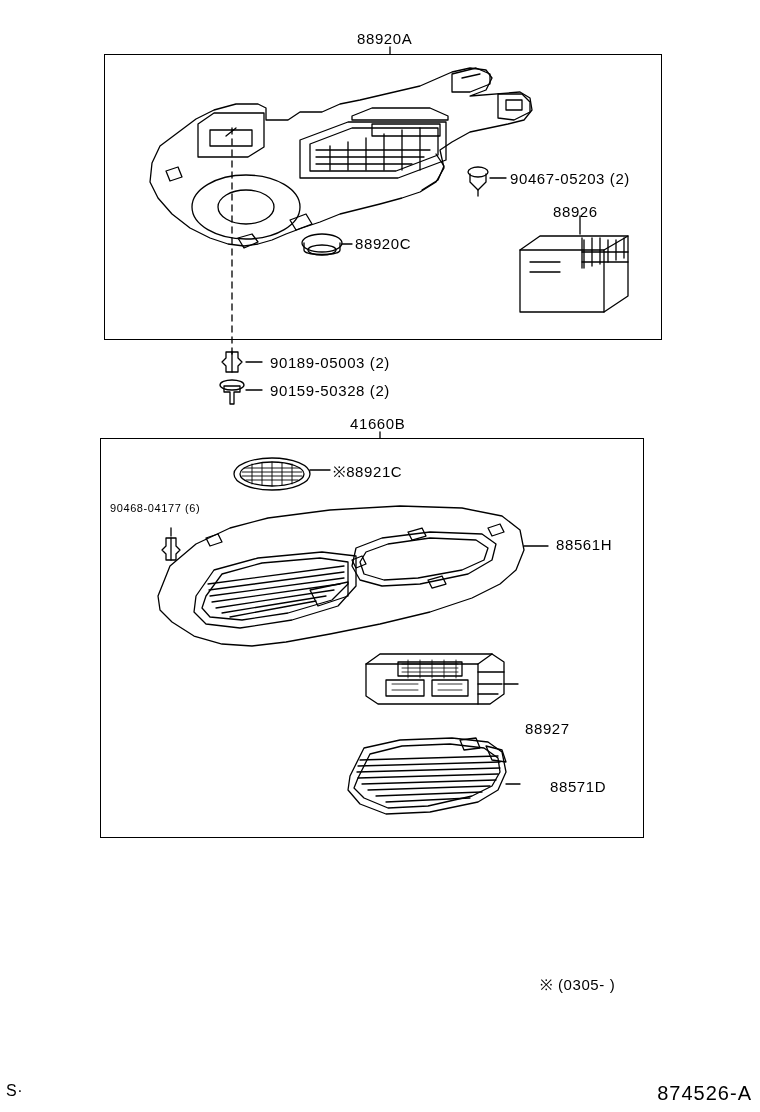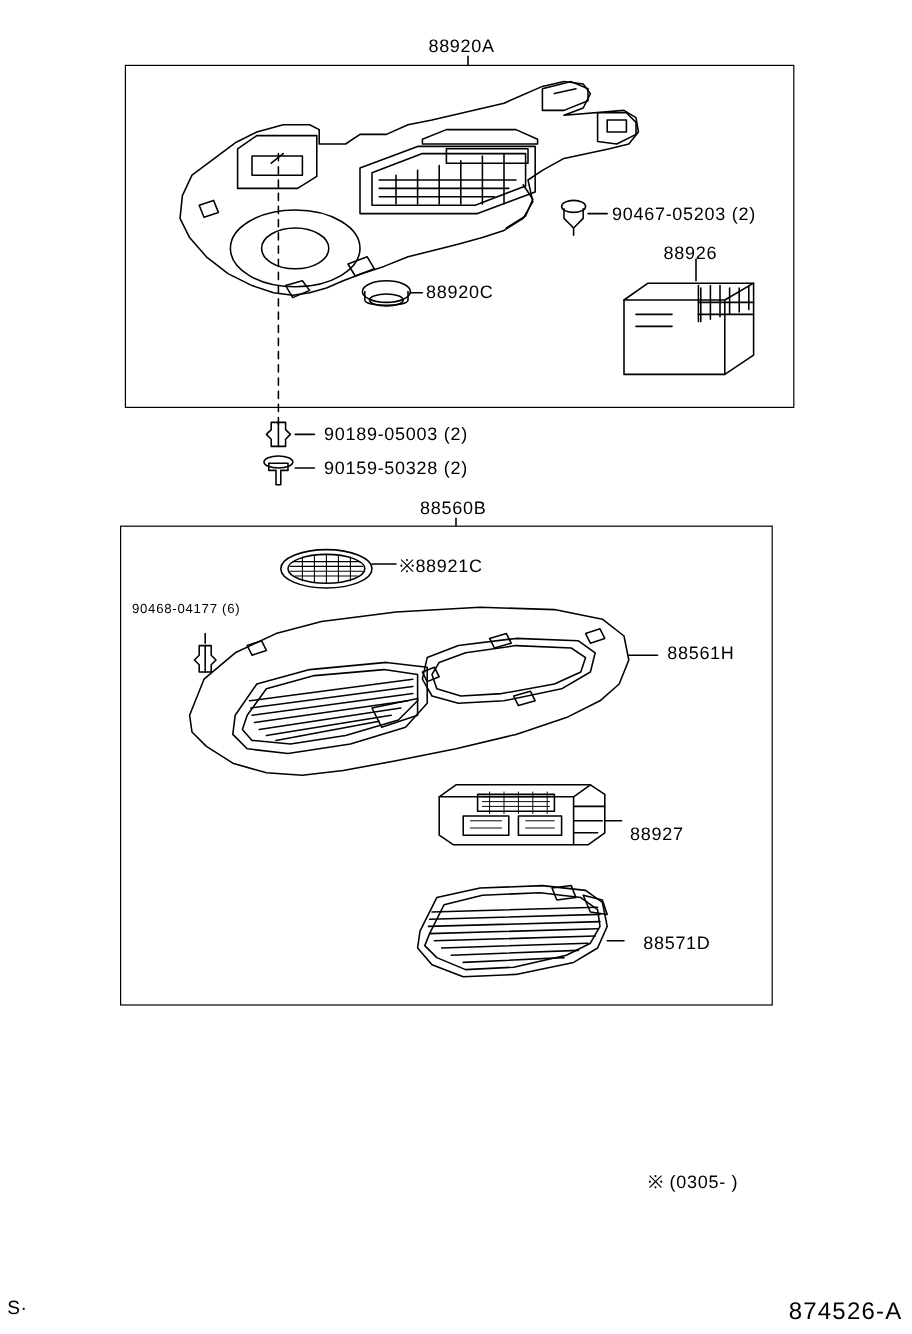--- a/index.html
+++ b/index.html
@@ -223,30 +223,30 @@
   <div class="label" style="left:510px; top:170px;">90467-05203 (2)</div>
 
   <div class="label" style="left:553px; top:203px;">88926</div>
 
   <div class="label" style="left:355px; top:235px;">88920C</div>
 
   <div class="label" style="left:270px; top:354px;">90189-05003 (2)</div>
 
   <div class="label" style="left:270px; top:382px;">90159-50328 (2)</div>
 
-  <div class="label" style="left:350px; top:415px;">88560B</div>
+  <div class="label" style="left:350px; top:415px;">41660B</div>
 
   <div class="label" style="left:333px; top:461px;">※88921C</div>
 
   <div class="label small" style="left:110px; top:502px;">90468-04177 (6)</div>
 
   <div class="label" style="left:556px; top:536px;text-align:center;">88561H</div>
 
-  <div class="label" style="left:525px; top:687px;">88927</div>
-
-  <div class="label" style="left:536px; top:778px;">88571D</div>
+  <div class="label" style="left:525px; top:720px;">88927</div>
+
+  <div class="label" style="left:550px; top:778px;">88571D</div>
 
   <div class="note-star" style="left:540px; top:950px;">※ (0305-      )</div>
 
   <div class="footer-left">S·</div>
   <div class="footer-right">874526-A</div>
 
 </div>
 
 </body></html>

